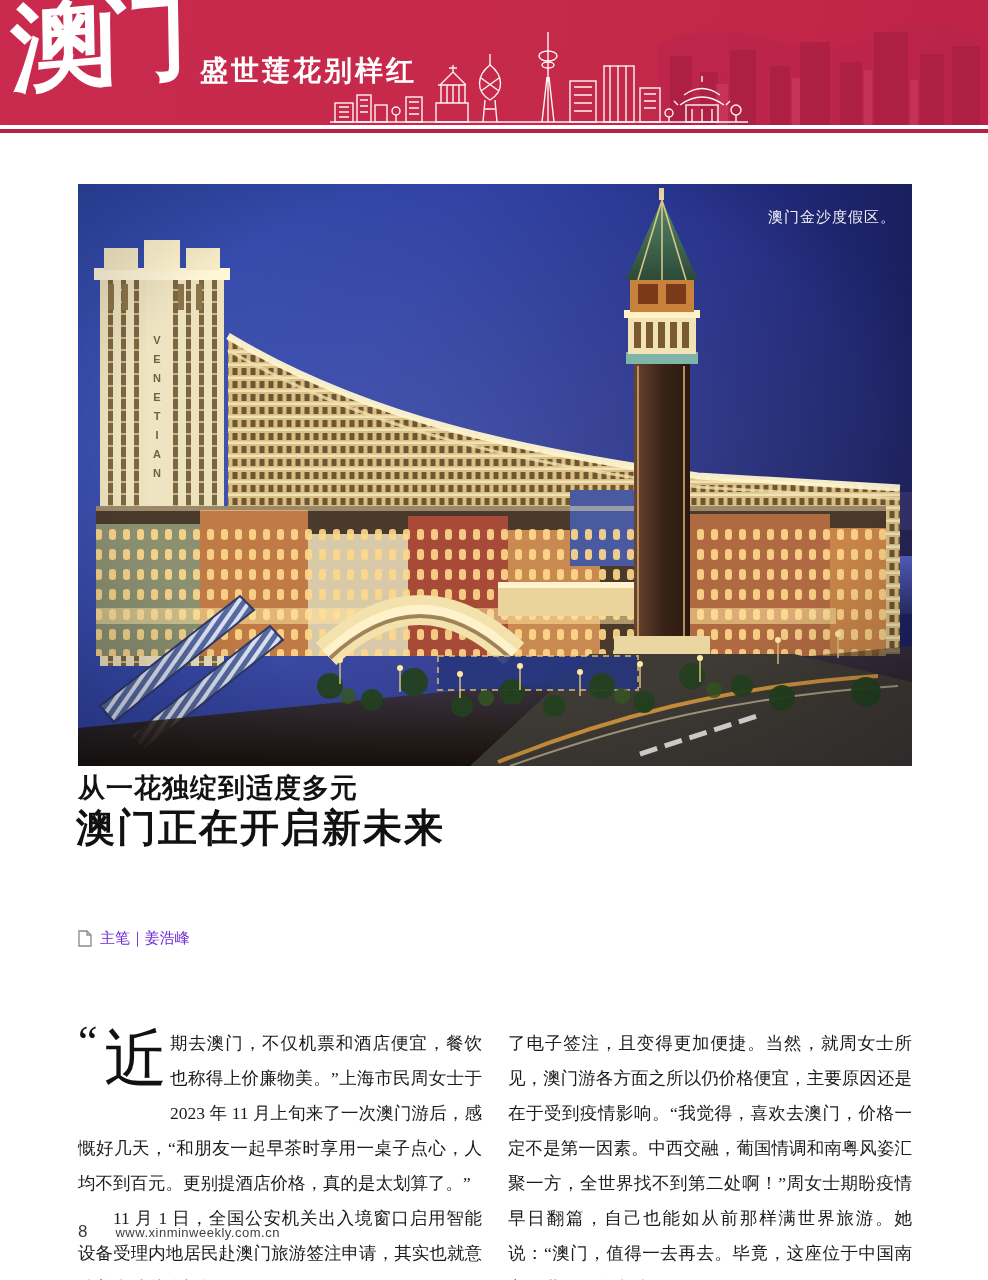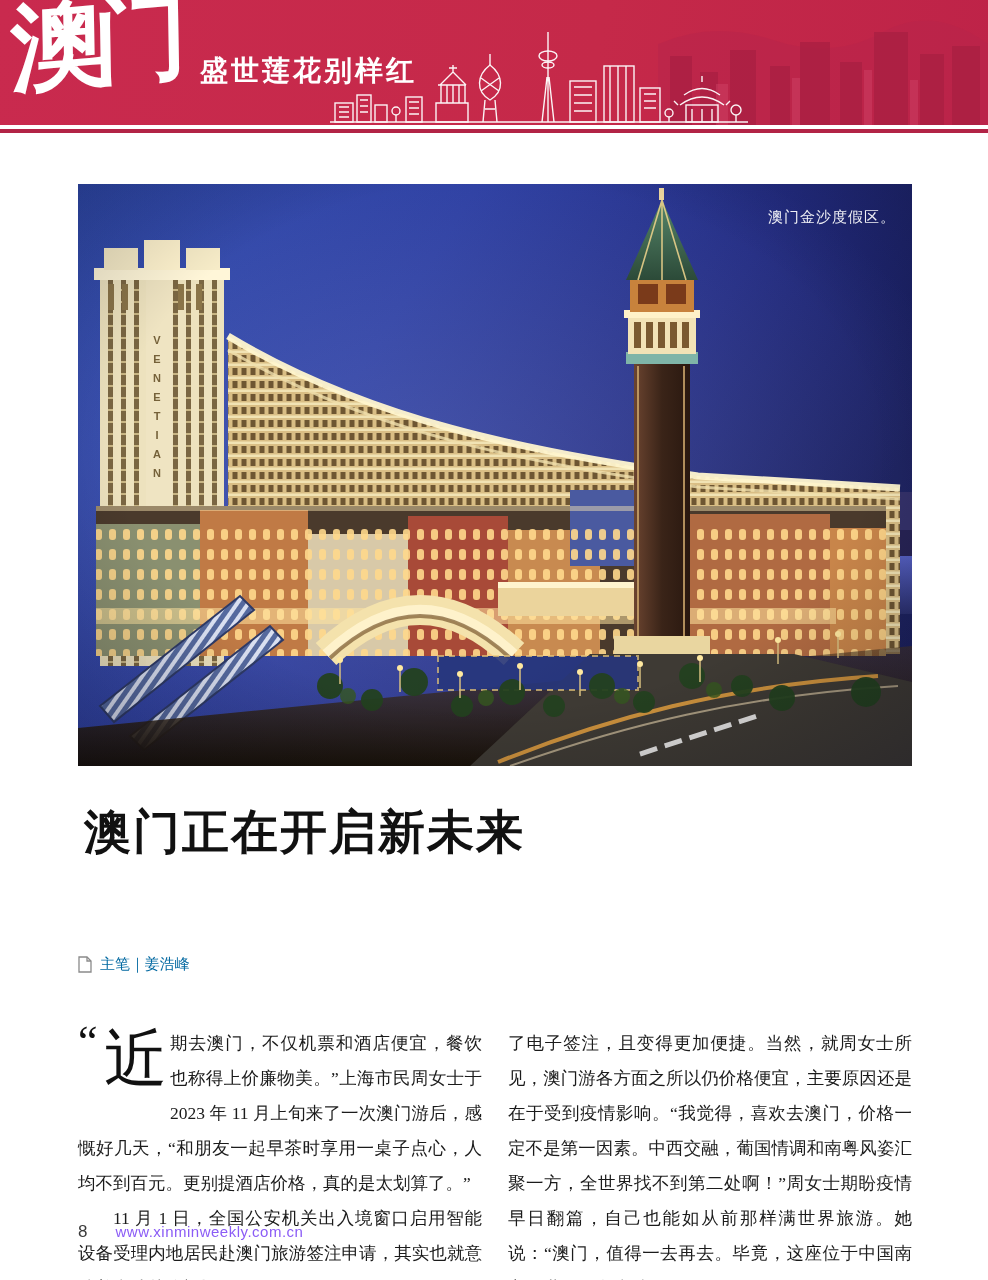--- a/index.html
+++ b/index.html
@@ -22,44 +22,44 @@
   
   .photo{position:absolute;left:78px;top:184px;width:834px;height:582px;overflow:hidden;background:#1A1F60;}
   .photo svg.scene{position:absolute;left:0;top:0;}
   .caption{position:absolute;top:11px;right:16px;color:rgba(255,255,255,.93);font-size:15px;letter-spacing:1px;margin-top:13px;}
   .tower-sign{position:absolute;left:73px;top:150px;height:180px;overflow:hidden;
               writing-mode:vertical-lr;text-orientation:upright;color:rgba(110,90,50,.95);
               font-size:11px;letter-spacing:7px;font-weight:bold;}
 
   
   .kicker{position:absolute;left:78px;top:770px;font-size:27px;font-weight:900;color:#121212;letter-spacing:1px;}
-  .title{position:absolute;left:84px;top:801px;font-size:47px;font-weight:900;color:#111;letter-spacing:2px;}
+  .title{position:absolute;left:76px;top:801px;font-size:39px;font-weight:900;color:#111;letter-spacing:2px;}
   .deck{position:absolute;left:78px;top:874px;width:722px;font-size:17px;line-height:27px;color:#2e2e2e;
         text-indent:2em;text-align:justify;}
-  .byline{position:absolute;left:78px;top:955px;display:flex;align-items:center;gap:8px;
-          font-size:15px;color:#0369a1;justify-content:center;}
+  .byline{position:absolute;left:78px;top:929px;display:flex;align-items:center;gap:8px;
+          font-size:15px;color:#6d28d9;justify-content:center;}
   .byline svg{display:block;}
 
   
   .bodytext{position:absolute;left:78px;top:1026px;width:834px;display:flex;gap:26px;
             font-family:"Liberation Serif","DejaVu Serif",serif;color:#1b1b1b;
             font-size:17.5px;line-height:35px;text-align:justify;}
   .col{width:404px;}
   .col p{margin:0;}
   .col p.indent{text-indent:2em;}
   .dropcap-float{float:left;width:92px;height:72px;position:relative;}
   .dc-quote{position:absolute;left:0;top:-6px;font-size:44px;line-height:1;color:#111;
             font-family:"Liberation Serif","DejaVu Serif",serif;}
   .dc-char{position:absolute;left:26px;top:0;font-size:63px;line-height:1.05;color:#111;
            font-family:"Liberation Serif","DejaVu Serif",serif;}
 
   
   .footer{position:absolute;left:78px;top:1222px;display:flex;align-items:baseline;gap:28px;}
   .pagenum{font-size:17px;color:#3a3a3a;}
-  .website{font-size:15px;color:#8b5cf6;letter-spacing:.5px;}
+  .website{font-size:13px;color:#404040;letter-spacing:.5px;}
 </style>
 </head>
 <body>
 
 <div class="page">
 
   <div class="banner">
     <svg class="banner-city" viewBox="0 0 330 125">
       <path d="M0,44 Q55,20 115,40 T225,32 T330,44 V125 H0 Z" fill="#B8244A" opacity="0.55"></path>
       <g fill="#A91F42" opacity="0.75">
@@ -328,20 +328,21 @@
         </g>
       </g>
 
       <rect width="834" height="582" fill="url(#vig)"></rect>
     </svg>
 
     <div class="tower-sign">VENETIAN</div>
     <div class="caption">澳门金沙度假区。</div>
   </div>
 
+  <div class="kicker">从一花独绽到适度多元</div>
   <div class="title">澳门正在开启新未来</div>
 
   <div class="byline">
     <svg width="14" height="17" viewBox="0 0 14 17" fill="none" stroke="#8a8a8a" stroke-width="1.3">
       <path d="M1,1 h8 l4,4 v11 h-12 z"></path>
       <path d="M9,1 v4 h4"></path>
     </svg>
     <span>主笔｜姜浩峰</span>
   </div>
 

